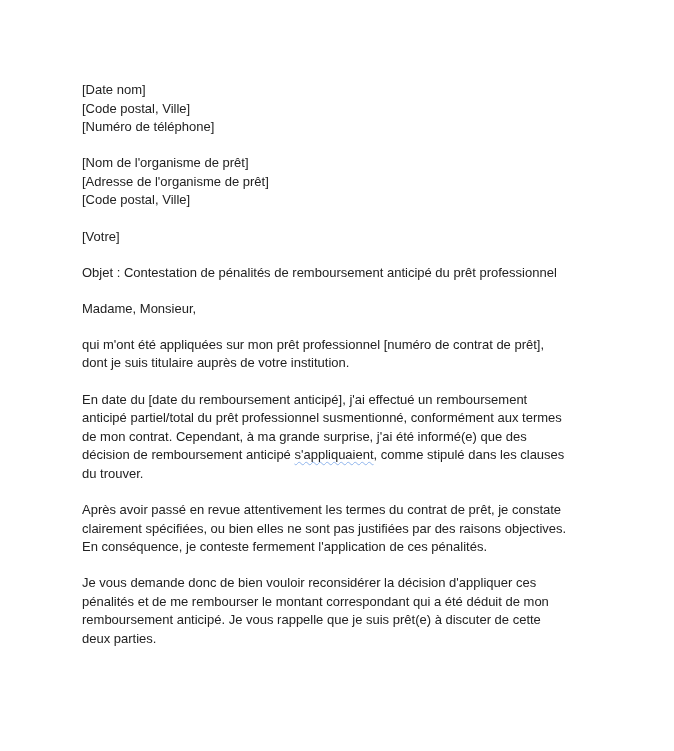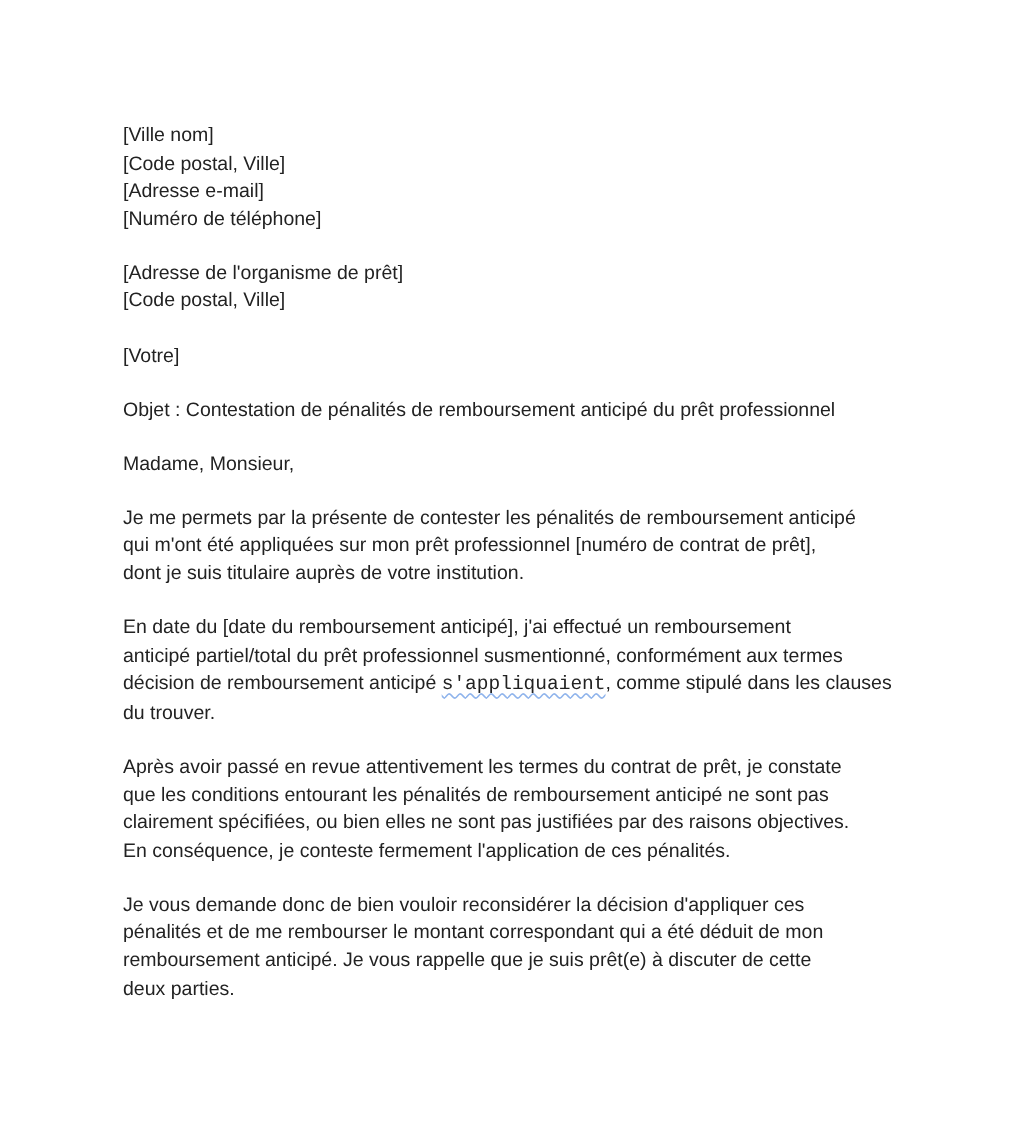--- a/index.html
+++ b/index.html
@@ -23,68 +23,66 @@
       top: 81px;
       width: 520px;
     }
     .block { margin: 0 0 17.5px 0; }
     .line { display: block; white-space: nowrap; }
     .para { margin: 0 0 17.5px 0; }
     .spell {
       text-decoration: underline wavy #8fb4ec;
       text-decoration-thickness: 1px;
       text-underline-offset: 2px;
-      font-family: Liberation Mono, monospace;
     }
   </style>
 </head>
 <body>
 
 <div class="page">
 
   <div class="block">
-    <span class="line">[Ville nom]</span>
+    <span class="line">[Date nom]</span>
     <span class="line">[Code postal, Ville]</span>
-    <span class="line">[Adresse e-mail]</span>
     <span class="line">[Numéro de téléphone]</span>
   </div>
 
   <div class="block">
+    <span class="line">[Nom de l'organisme de prêt]</span>
     <span class="line">[Adresse de l'organisme de prêt]</span>
     <span class="line">[Code postal, Ville]</span>
   </div>
 
   <div class="block">
     <span class="line">[Votre]</span>
   </div>
 
   <div class="block">
     <span class="line">Objet : Contestation de pénalités de remboursement anticipé du prêt professionnel</span>
   </div>
 
   <div class="block">
     <span class="line">Madame, Monsieur,</span>
   </div>
 
   <div class="para">
-    <span class="line">Je me permets par la présente de contester les pénalités de remboursement anticipé</span>
     <span class="line">qui m'ont été appliquées sur mon prêt professionnel [numéro de contrat de prêt],</span>
     <span class="line">dont je suis titulaire auprès de votre institution.</span>
   </div>
 
   <div class="para">
     <span class="line">En date du [date du remboursement anticipé], j'ai effectué un remboursement</span>
     <span class="line">anticipé partiel/total du prêt professionnel susmentionné, conformément aux termes</span>
+    <span class="line">de mon contrat. Cependant, à ma grande surprise, j'ai été informé(e) que des</span>
     <span class="line"><span>décision de remboursement anticipé </span><span class="spell">s'appliquaient</span><span>, comme stipulé dans les clauses</span></span>
     <span class="line">du trouver.</span>
   </div>
 
   <div class="para">
     <span class="line">Après avoir passé en revue attentivement les termes du contrat de prêt, je constate</span>
-    <span class="line">que les conditions entourant les pénalités de remboursement anticipé ne sont pas</span>
     <span class="line">clairement spécifiées, ou bien elles ne sont pas justifiées par des raisons objectives.</span>
     <span class="line">En conséquence, je conteste fermement l'application de ces pénalités.</span>
   </div>
 
   <div class="para">
     <span class="line">Je vous demande donc de bien vouloir reconsidérer la décision d'appliquer ces</span>
     <span class="line">pénalités et de me rembourser le montant correspondant qui a été déduit de mon</span>
     <span class="line">remboursement anticipé. Je vous rappelle que je suis prêt(e) à discuter de cette</span>
     <span class="line">deux parties.</span>
   </div>

